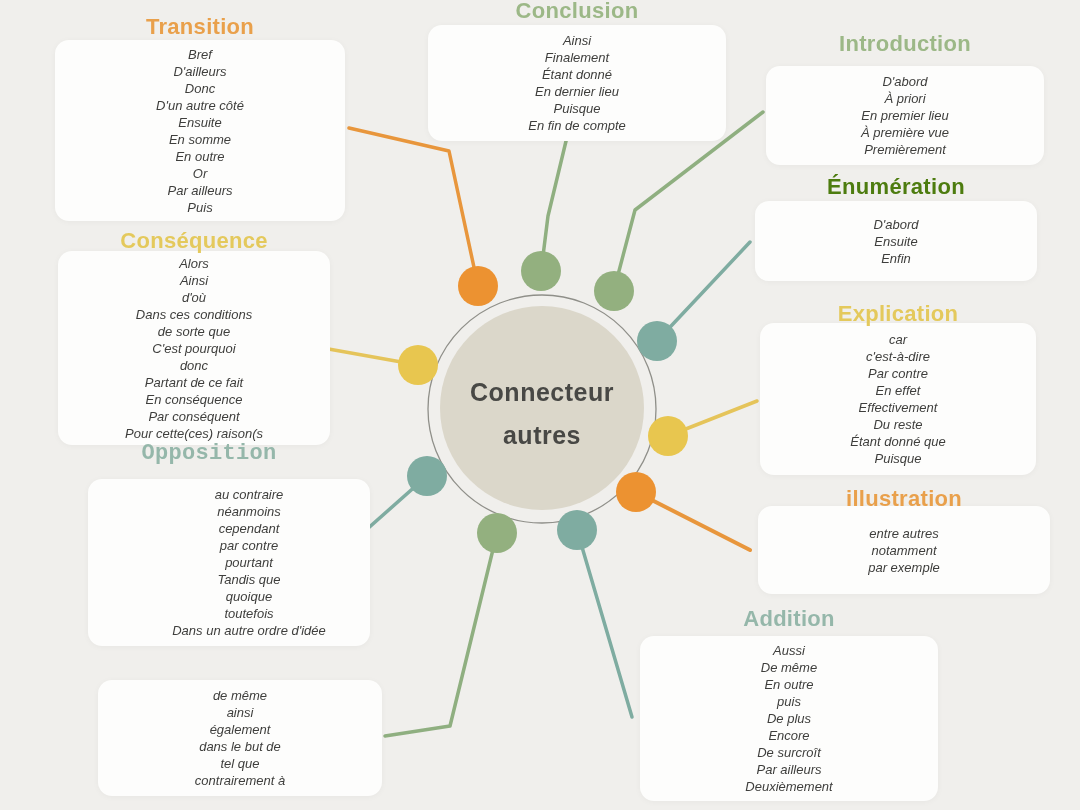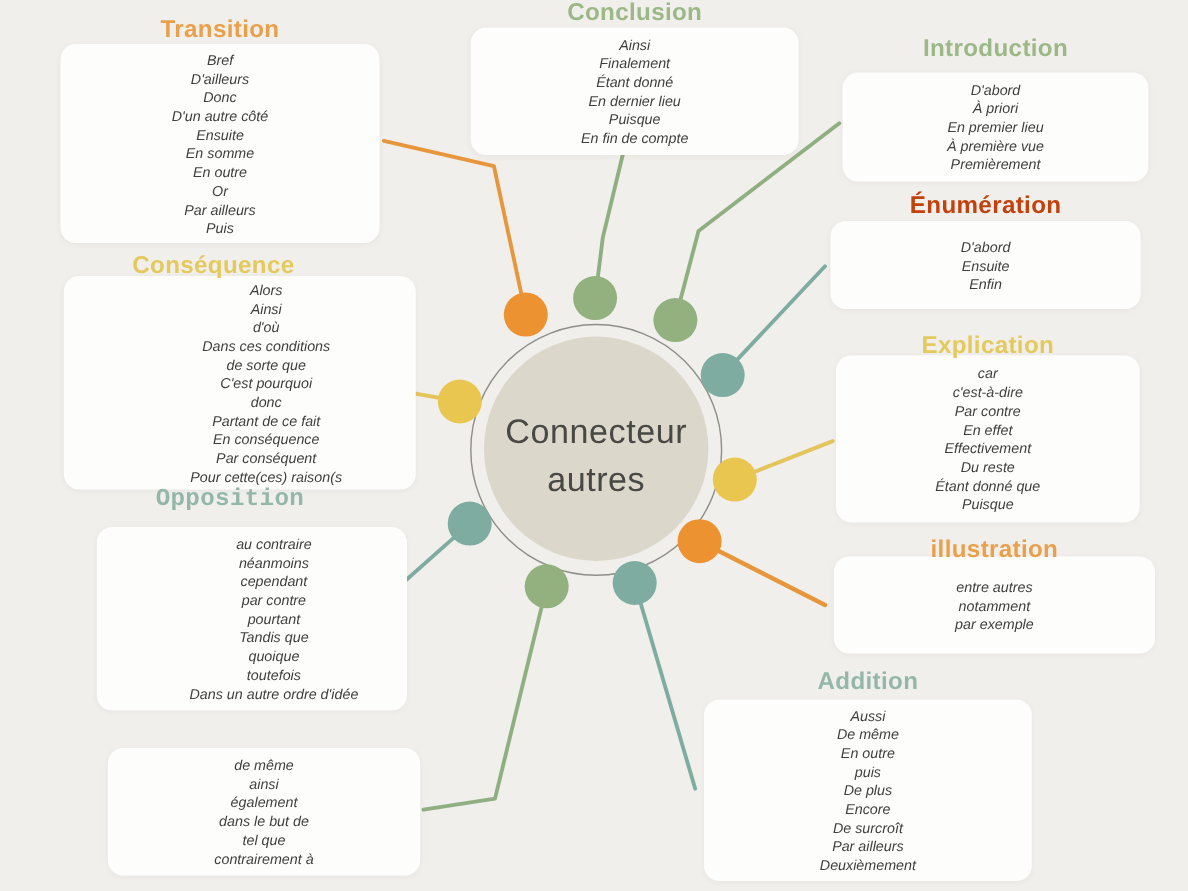--- a/index.html
+++ b/index.html
@@ -35,21 +35,21 @@
     font-size:13px;
     line-height:17px;
     color:#3E3E3C;
     text-align:center;
     white-space:nowrap;
   }
   
   #title-transition  {left:55px;  top:14px;  width:290px;}
   #box-transition    {left:55px;  top:40px;  width:290px; height:181px;}
   #title-consequence {left:58px;  top:228px; width:272px;}
-  #box-consequence   {left:58px;  top:251px; width:272px; height:194px;padding-left:48px;}
+  #box-consequence   {left:58px;  top:251px; width:272px; height:194px;}
   #title-opposition  {left:88px;  top:441px; width:242px;font-family:Liberation Mono, monospace;}
   #box-opposition    {left:88px;  top:479px; width:242px; height:167px;padding-left:40px;}
   #title-comparaison {left:98px;  top:654px; width:284px;}
   #box-comparaison   {left:98px;  top:680px; width:284px; height:116px;}
   #title-conclusion  {left:428px; top:-2px;  width:298px;}
   #box-conclusion    {left:428px; top:25px;  width:298px; height:116px;}
   #title-introduction{left:766px; top:31px;  width:278px;}
   #box-introduction  {left:766px; top:66px;  width:278px; height:99px;}
   #title-enumeration {left:755px; top:174px; width:282px;}
   #box-enumeration   {left:755px; top:201px; width:282px; height:80px;}
@@ -59,22 +59,22 @@
   #box-illustration  {left:758px; top:506px; width:292px; height:88px;}
   #title-addition    {left:640px; top:606px; width:298px;}
   #box-addition      {left:640px; top:636px; width:298px; height:165px;}
   
   #center-label{
     position:absolute;
     z-index:3;
     left:392px; top:371px;
     width:300px;
     text-align:center;
-    font-size:31px;
-    font-weight:400;
+    font-size:25px;
+    font-weight:700;
     line-height:43px;
     color:#484845;
     letter-spacing:.5px;
   }
 </style>
 </head>
 <body>
 
 <div id="canvas">
 
@@ -110,21 +110,21 @@
   <div id="center-label">
     <div>Connecteur</div>
     <div>autres</div>
   </div>
 
   <div class="cat-title" id="title-transition" style="color: rgb(233, 160, 75);">Transition</div>
   <div class="cat-title" id="title-consequence" style="color: rgb(228, 201, 92);">Conséquence</div>
   <div class="cat-title" id="title-opposition" style="color: rgb(149, 183, 170);">Opposition</div>
   <div class="cat-title" id="title-conclusion" style="color: rgb(156, 184, 135);">Conclusion</div>
   <div class="cat-title" id="title-introduction" style="color: rgb(156, 184, 135);">Introduction</div>
-  <div class="cat-title" id="title-enumeration" style="color: #c2410c;">Énumération</div>
+  <div class="cat-title" id="title-enumeration" style="color: #4d7c0f;">Énumération</div>
   <div class="cat-title" id="title-explication" style="color: rgb(228, 201, 92);">Explication</div>
   <div class="cat-title" id="title-illustration" style="color: rgb(233, 160, 75);">illustration</div>
   <div class="cat-title" id="title-addition" style="color: rgb(149, 183, 170);">Addition</div>
 
   <div class="cat-box" id="box-transition">
       <div class="item">Bref</div>
       <div class="item">D'ailleurs</div>
       <div class="item">Donc</div>
       <div class="item">D'un autre côté</div>
       <div class="item">Ensuite</div>

